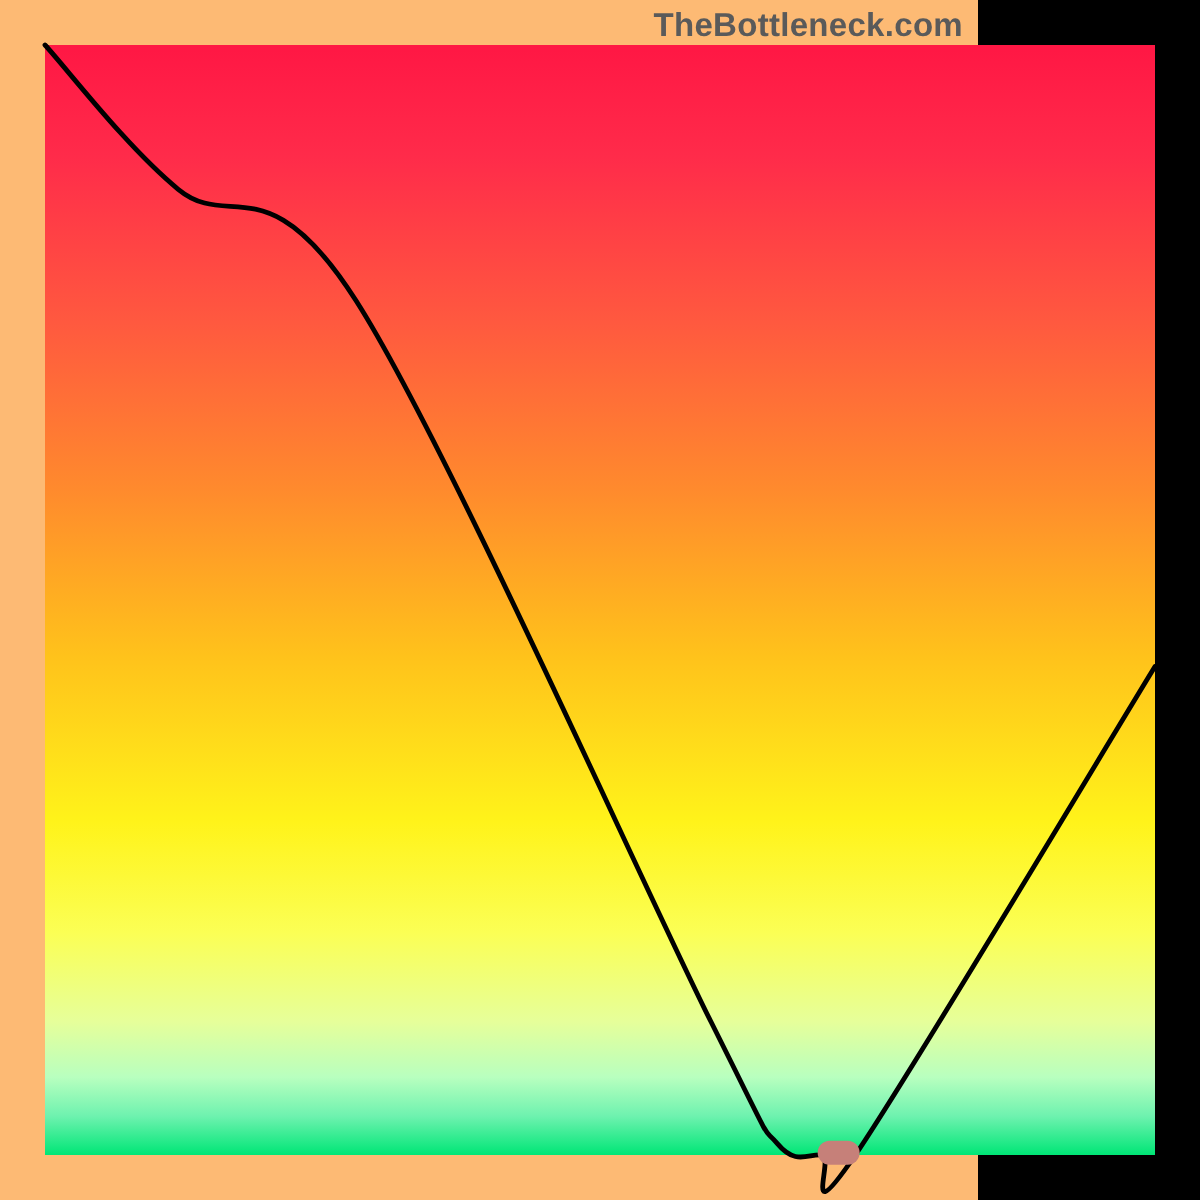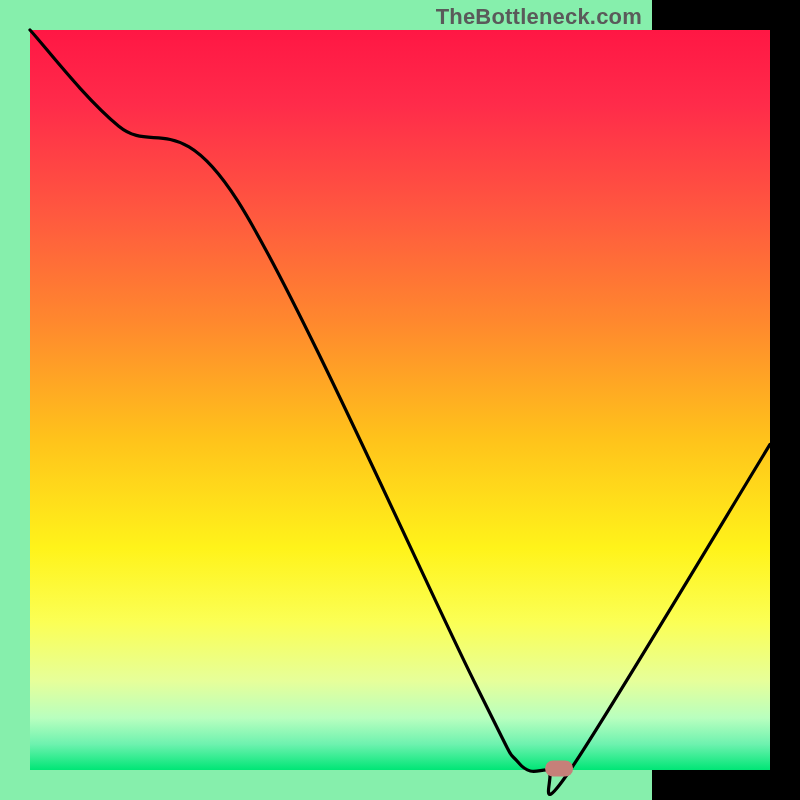--- a/index.html
+++ b/index.html
@@ -8,21 +8,21 @@
     width: 800px;
     height: 800px;
     background: #000;
     font-family: Arial, Helvetica, sans-serif;
     overflow: hidden;
   }
   .frame {
     position: relative;
     width: 652px;
     height: 800px;
-    background: #86efac;
+    background: #fdba74;
   }
   .watermark {
     position: absolute;
     top: 4px;
     right: 10px;
     color: #5a5a5a;
     font-size: 22px;
     font-weight: 600;
     letter-spacing: 0.2px;
     user-select: none;

